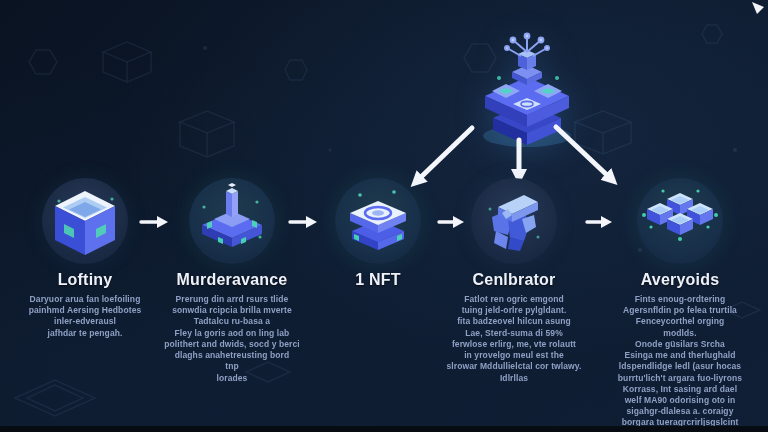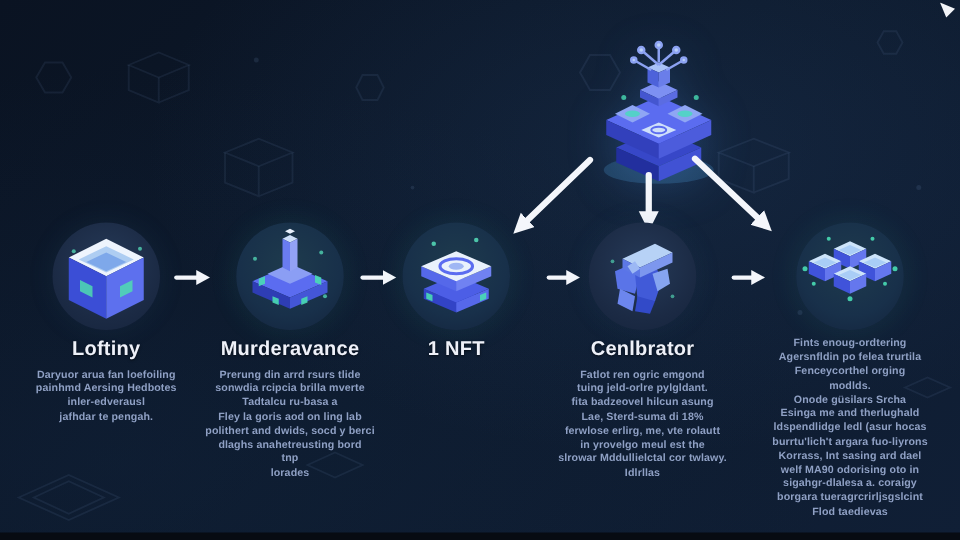--- a/index.html
+++ b/index.html
@@ -192,21 +192,21 @@
     <div class="node-desc">Prerung din arrd rsurs tlide
 sonwdia rcipcia brilla mverte
 Tadtalcu ru-basa a
 Fley la goris aod on ling lab
 polithert and dwids, socd y berci
 dlaghs anahetreusting bord
 tnp
 lorades</div>
   </div>
 
-  <div class="node" style="left:288px;width:154px;">
+  <div class="node" style="left:301px;width:154px;">
     <div class="icon-wrap teal">
       <svg width="84" height="84" viewBox="0 0 84 84">
         <polygon points="42,50 64,60 42,70 20,60" fill="#2c3cba"></polygon>
         <polygon points="16,52 42,63 42,71 16,60" fill="#3243c6"></polygon>
         <polygon points="42,63 68,52 68,60 42,71" fill="#5668ea"></polygon>
         <polygon points="42,41 68,52 42,63 16,52" fill="#4c5ee6"></polygon>
         <polygon points="14,34 42,46 42,54 14,42" fill="#5568ea"></polygon>
         <polygon points="42,46 70,34 70,42 42,54" fill="#7082f2"></polygon>
         <polygon points="42,22 70,34 42,46 14,34" fill="#e9f1fc"></polygon>
         <ellipse cx="42" cy="34" rx="13" ry="6" fill="none" stroke="#5b6cf0" stroke-width="2.5"></ellipse>
@@ -235,21 +235,21 @@
         <polygon points="26,28 40,35 40,43 26,36" fill="#5d78e6"></polygon>
         <polygon points="30,34 36,30 40,36 34,40" fill="#9cb8f4"></polygon>
         <circle cx="18" cy="30" r="1.5" fill="#59e8c0" opacity="0.6"></circle>
         <circle cx="66" cy="58" r="1.5" fill="#59e8c0" opacity="0.6"></circle>
       </svg>
     </div>
     <div class="node-title">Cenlbrator</div>
     <div class="node-desc">Fatlot ren ogric emgond
 tuing jeld-orlre pylgldant.
 fita badzeovel hilcun asung
-Lae, Sterd-suma di 18%
+Lae, Sterd-suma di 59%
 ferwlose erlirg, me, vte rolautt
 in yrovelgo meul est the
 slrowar Mddullielctal cor twlawy.
 Idlrllas</div>
   </div>
 
   <div class="node" style="left:598px;width:164px;">
     <div class="icon-wrap teal">
       <svg width="84" height="84" viewBox="0 0 84 84">
 
@@ -284,20 +284,21 @@
           <circle cx="6" cy="36" r="2"></circle>
             <circle cx="78" cy="36" r="2"></circle>
           <circle cx="42" cy="60" r="2"></circle>
             <circle cx="25" cy="12" r="1.6"></circle>
           <circle cx="60" cy="12" r="1.6"></circle>
             <circle cx="13" cy="48" r="1.6"></circle>
           <circle cx="70" cy="48" r="1.6"></circle>
         </g>
       </svg>
     </div>
+    <div class="node-title">Averyoids</div>
     <div class="node-desc">Fints enoug-ordtering
 Agersnfldin po felea trurtila
 Fenceycorthel orging
 modlds.
 Onode güsilars Srcha
 Esinga me and therlughald
 ldspendlidge ledl (asur hocas
 burrtu'lich't argara fuo-liyrons
 Korrass, Int sasing ard dael
 welf MA90 odorising oto in

